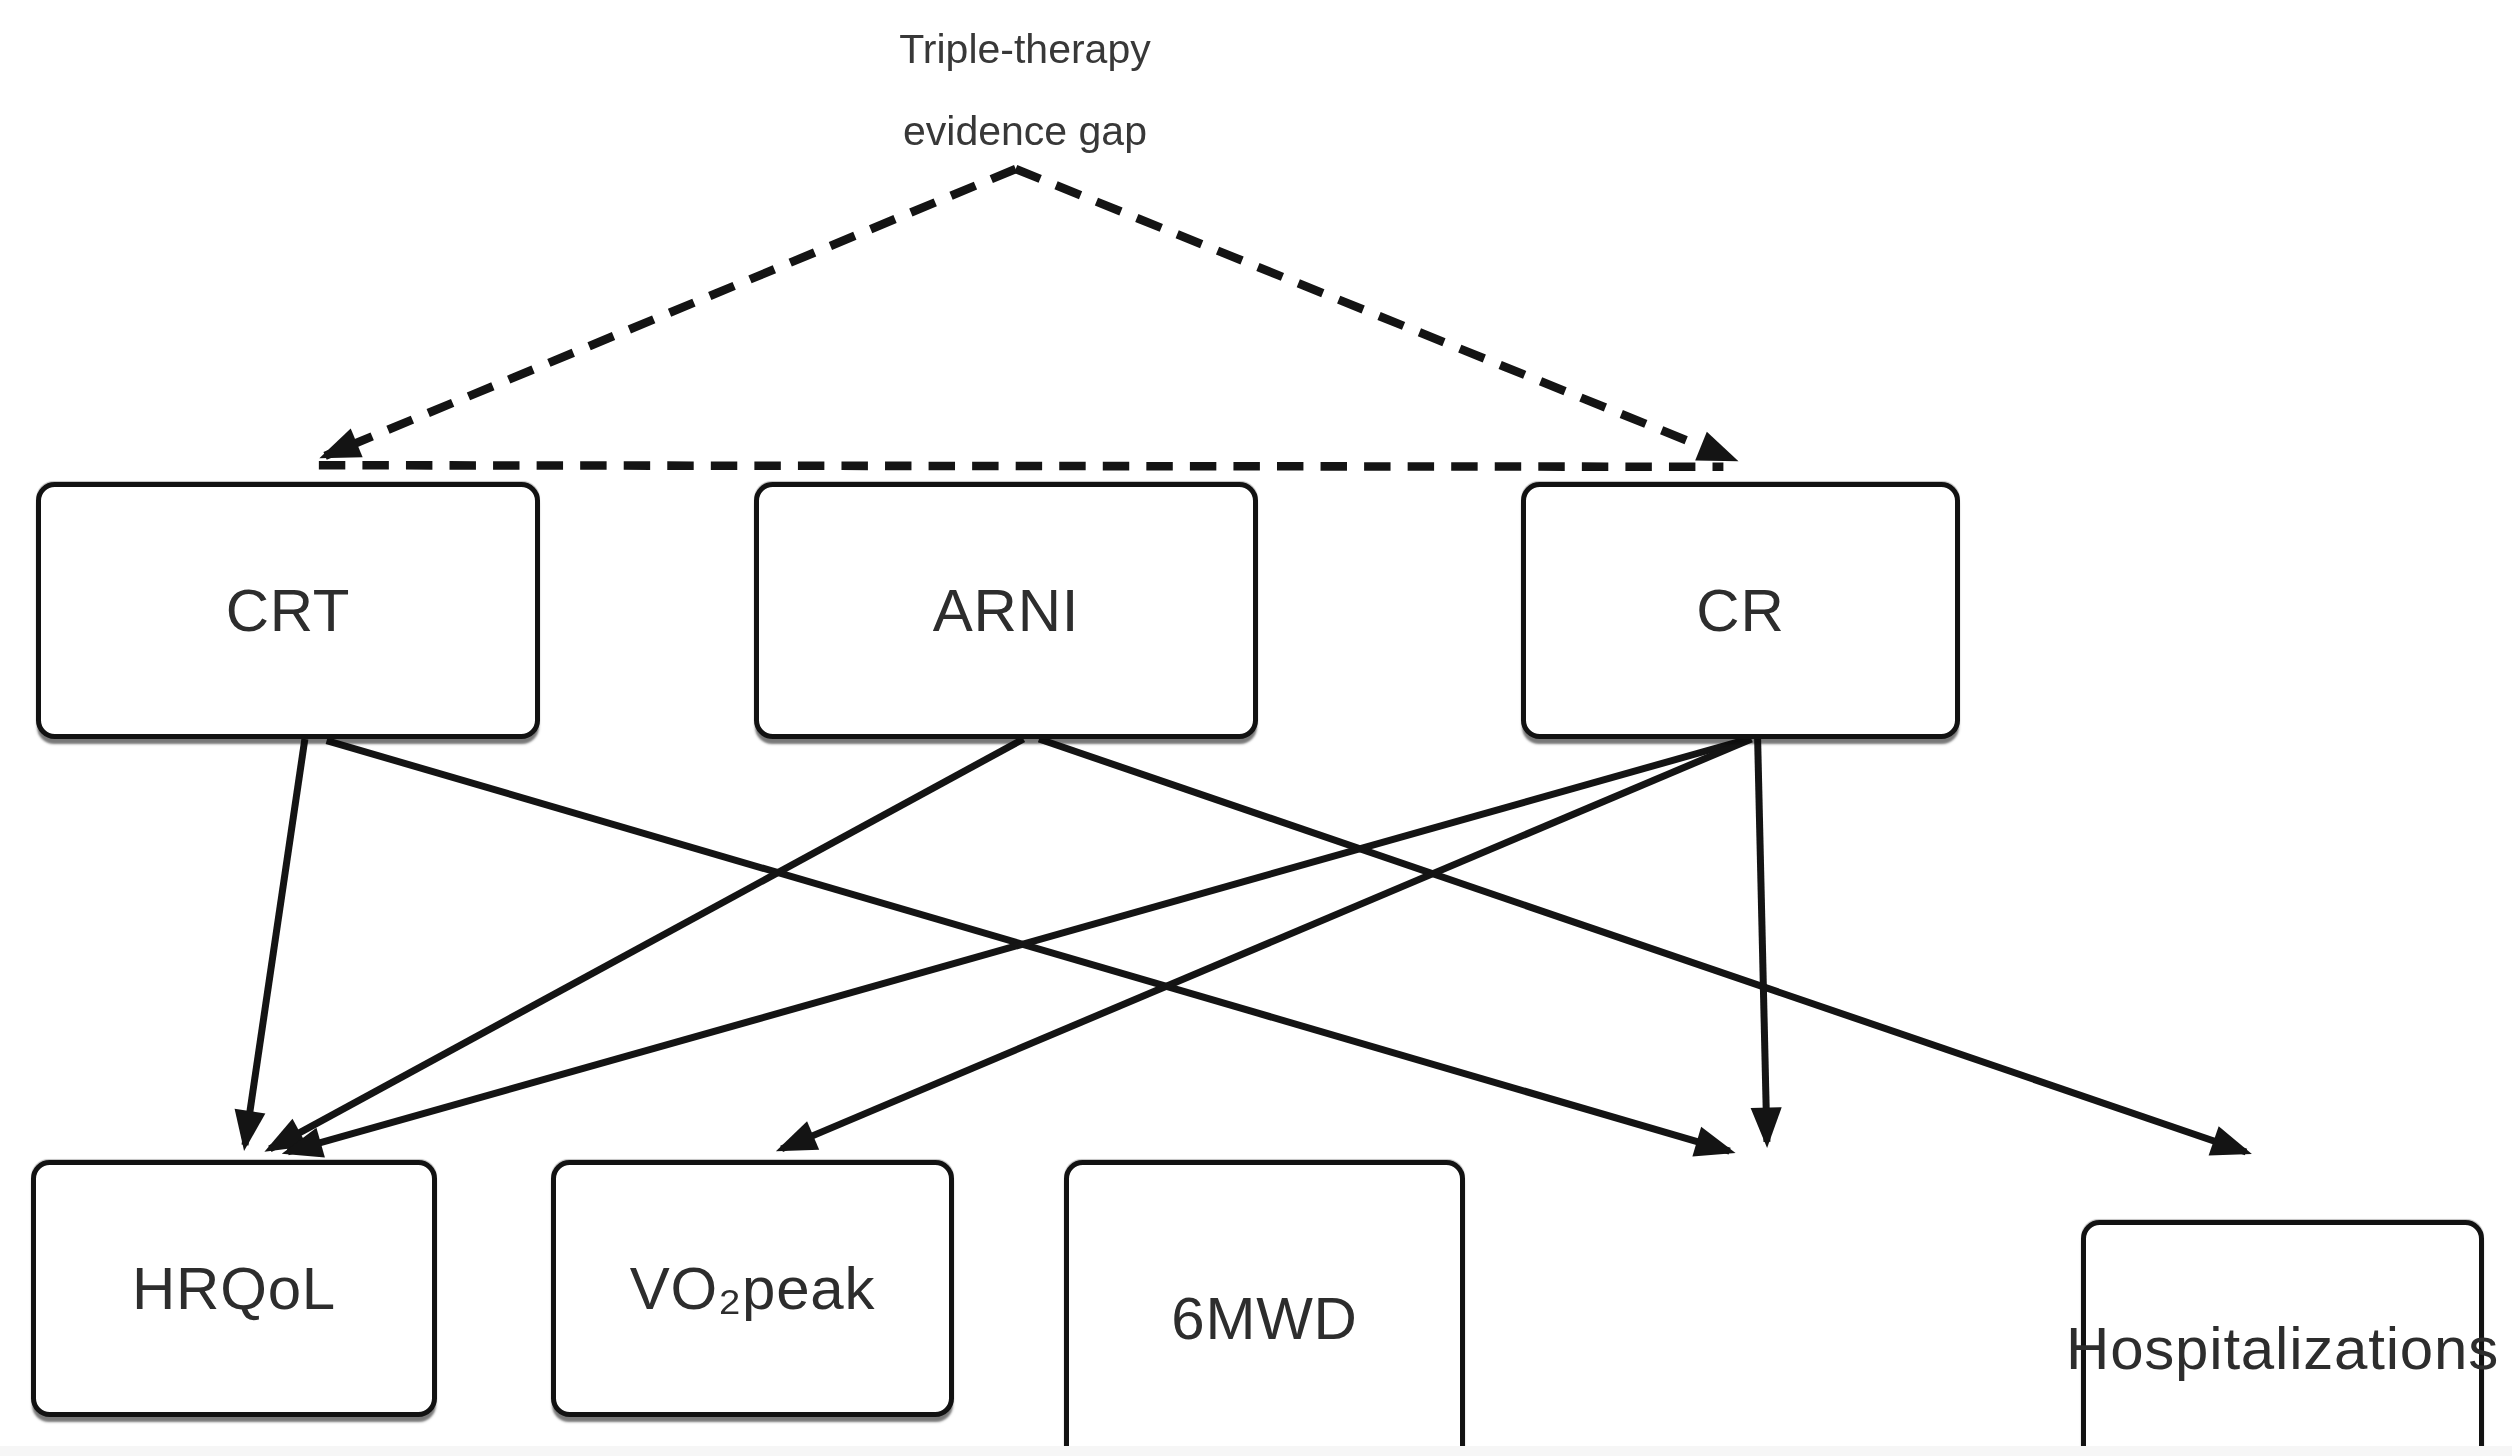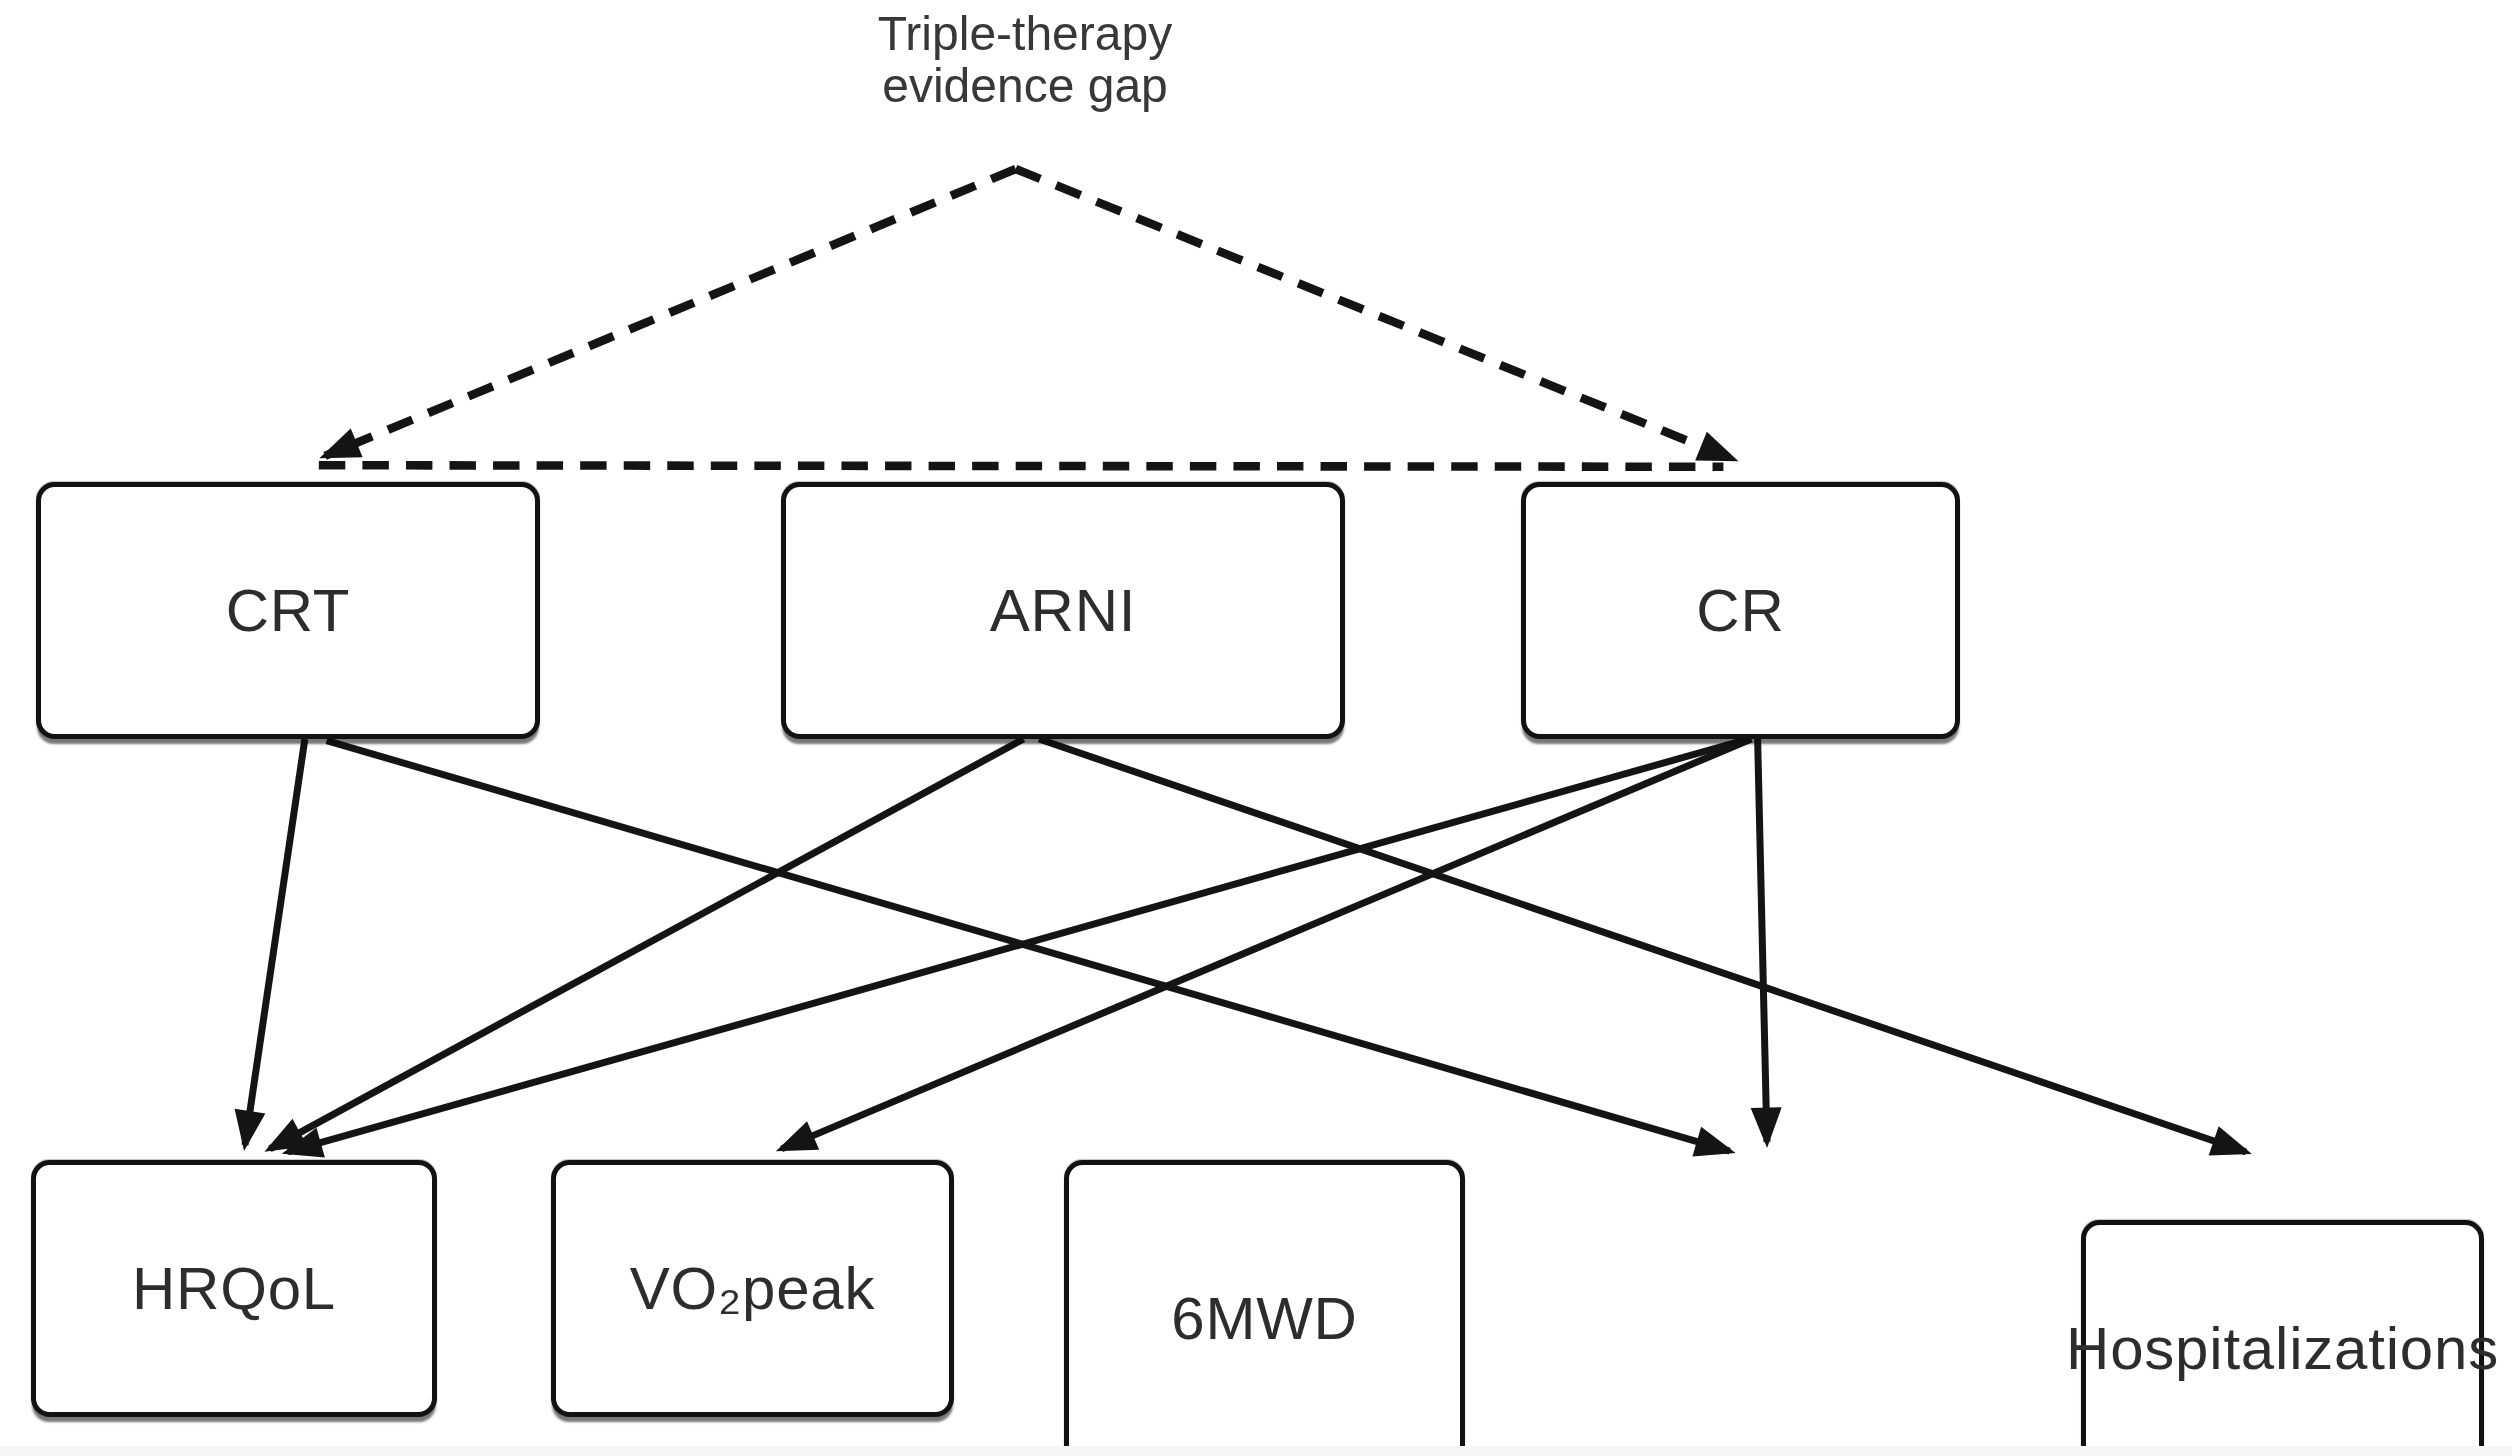--- a/index.html
+++ b/index.html
@@ -25,22 +25,22 @@
     top: 0;
     width: 2512px;
     height: 1457px;
   }
   .gap-title {
     position: absolute;
     left: 842px;
     top: 7.8px;
     width: 366px;
     text-align: center;
-    font-size: 48px;
-    line-height: 52px;
+    font-size: 41px;
+    line-height: 82px;
     color: #383838;
   }
   .node {
     position: absolute;
     background: #ffffff;
     border: 5.4px solid #121212;
     border-radius: 18.7px;
     box-sizing: border-box;
     display: flex;
     align-items: center;
@@ -88,21 +88,21 @@
         <line x1="2252" y1="950" x2="1005" y2="1477" stroke="#141414" stroke-width="9" marker-end="url(#arrowhead)"></line>
         <line x1="2260" y1="950" x2="2272" y2="1468" stroke="#141414" stroke-width="9" marker-end="url(#arrowhead)"></line>
       </g>
   </svg>
 
   <div class="gap-title">Triple-therapy evidence gap</div>
 
   <div class="node" style="left: 36px; top: 482px; width: 504px; height: 257px;">
     <span class="label">CRT</span>
   </div>
-  <div class="node" style="left: 781px; top: 482px; width: 564px; height: 257px;">
+  <div class="node" style="left: 754px; top: 482px; width: 504px; height: 257px;">
     <span class="label">ARNI</span>
   </div>
   <div class="node" style="left: 1521px; top: 482px; width: 439px; height: 257px;">
     <span class="label">CR</span>
   </div>
 
   <div class="node" style="left: 551px; top: 1160px; width: 403px; height: 257px;">
     <span class="label">VO₂peak</span>
   </div>
   <div class="node" style="left: 31px; top: 1160px; width: 406px; height: 257px;">

